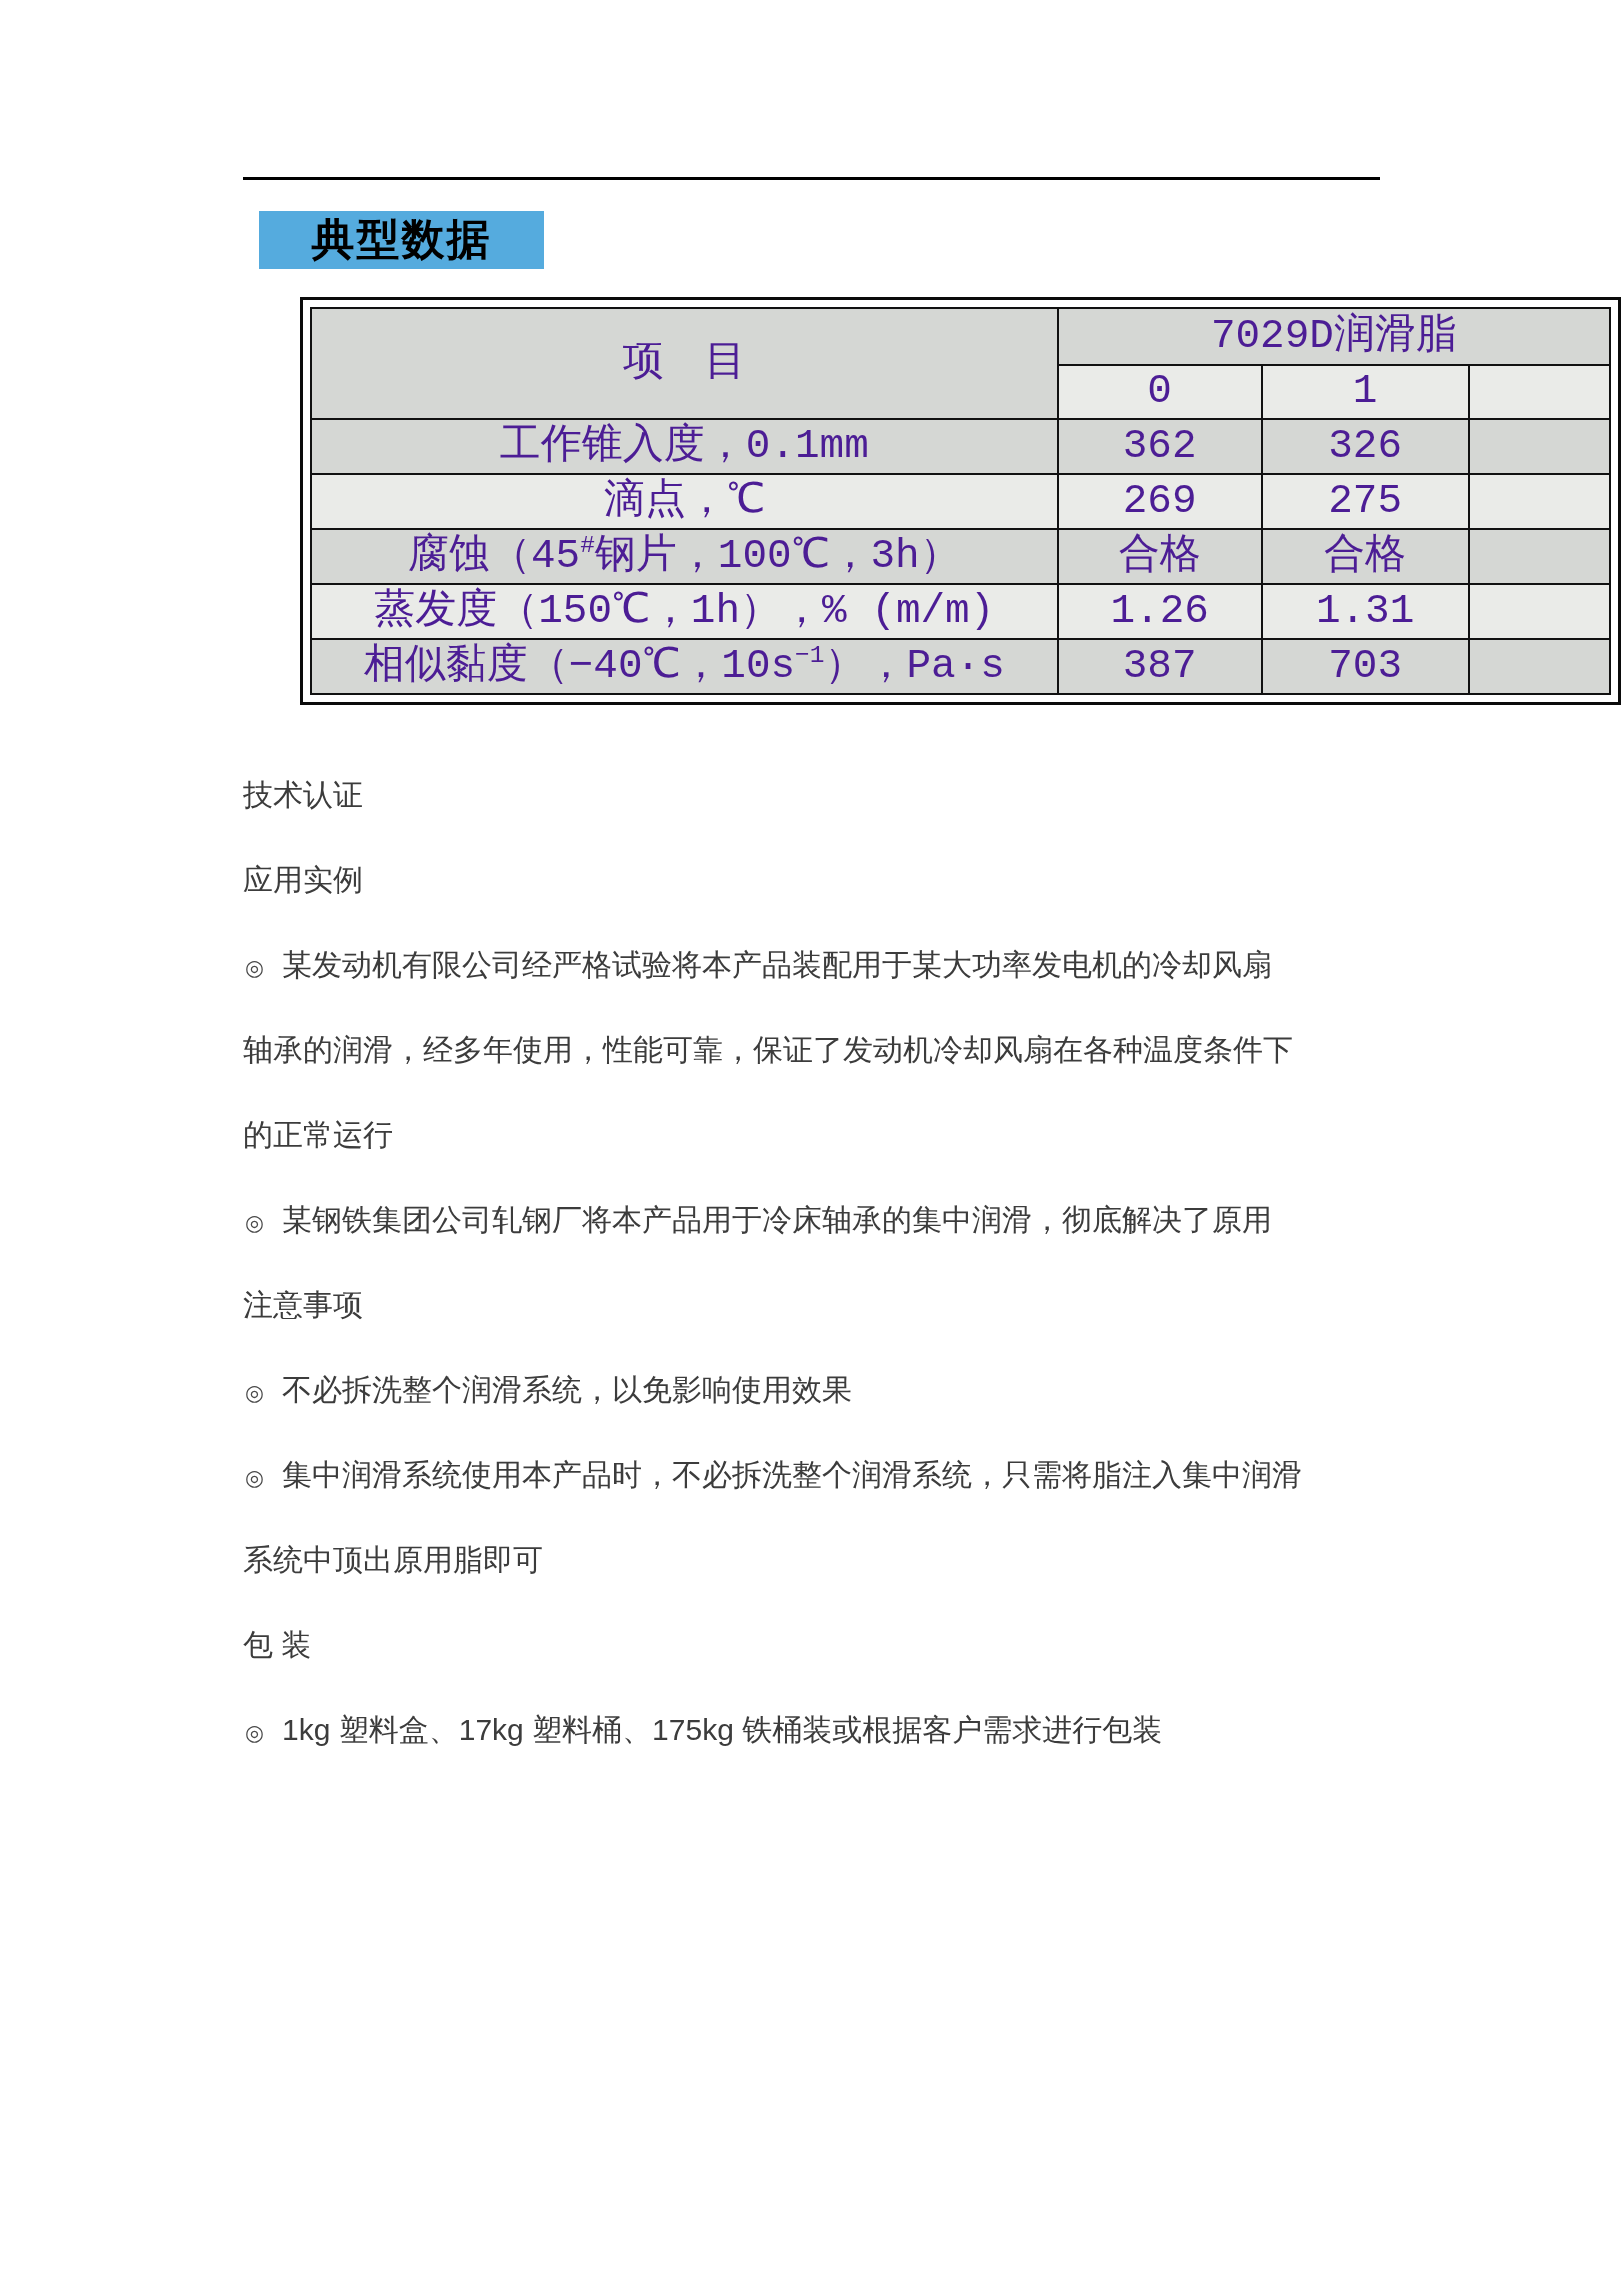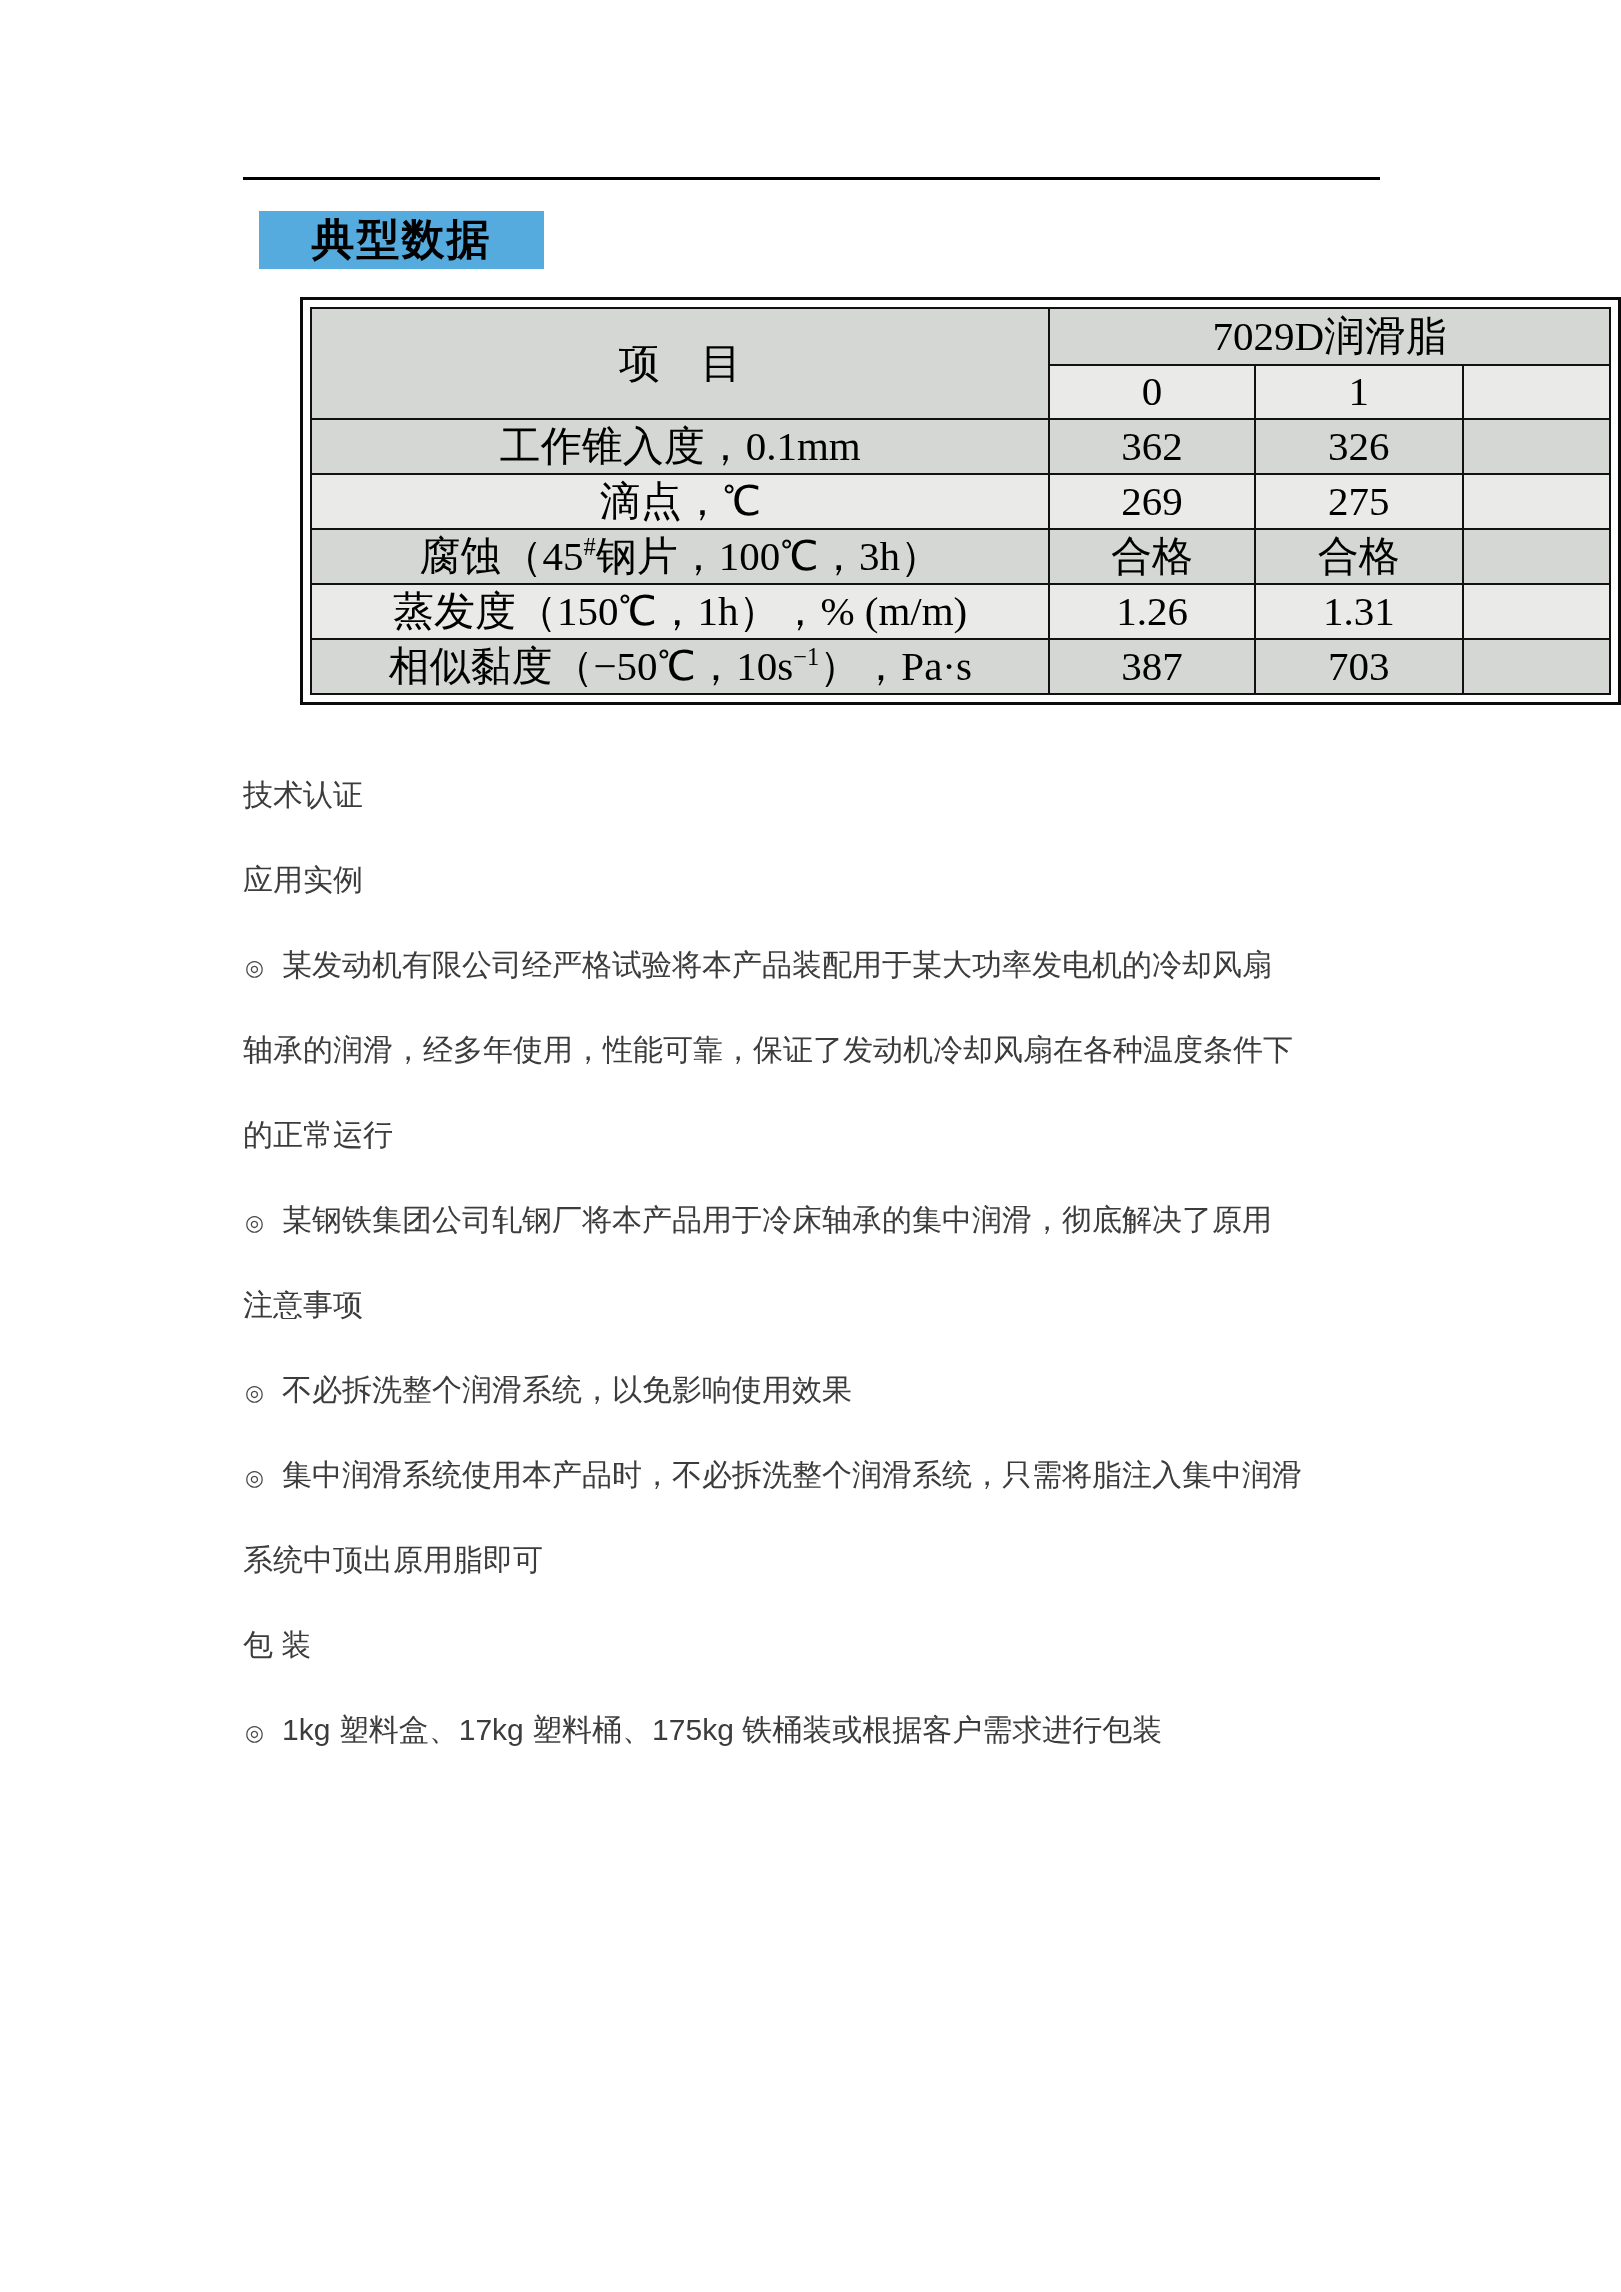--- a/index.html
+++ b/index.html
@@ -39,22 +39,22 @@
   .table-wrap {
     position: absolute;
     left: 300px; top: 297px;
     border: 3.9px solid #0b0b0b;
     background: #ffffff;
     padding: 6.9px;
   }
   table.data {
     border-collapse: collapse;
     table-layout: fixed;
-    font-family: Liberation Serif, serif;
-    color: #000000;
+    font-family: Liberation Mono, monospace;
+    color: #4c1d95;
   }
   table.data td {
     border: 2.9px solid #111111;
     padding: 0;
     text-align: center;
     vertical-align: middle;
     font-size: 41px;
     line-height: 1.05;
     overflow: hidden;
     white-space: nowrap;
@@ -143,21 +143,21 @@
         <td>合格</td>
         <td></td>
       </tr>
       <tr class="r-light dr">
         <td class="c-label"><span>蒸发度（150℃，1h），% (m/m)</span><span class="sup"></span><span></span></td>
         <td>1.26</td>
         <td>1.31</td>
         <td></td>
       </tr>
       <tr class="r-dark dr">
-        <td class="c-label"><span>相似黏度（−50℃，10s</span><span class="sup">−1</span><span>），Pa·s</span></td>
+        <td class="c-label"><span>相似黏度（−40℃，10s</span><span class="sup">−1</span><span>），Pa·s</span></td>
         <td>387</td>
         <td>703</td>
         <td></td>
       </tr>
     </tbody>
   </table>
 </div>
 
 <div class="content">
   <div class="line"><span>技术认证</span></div>

